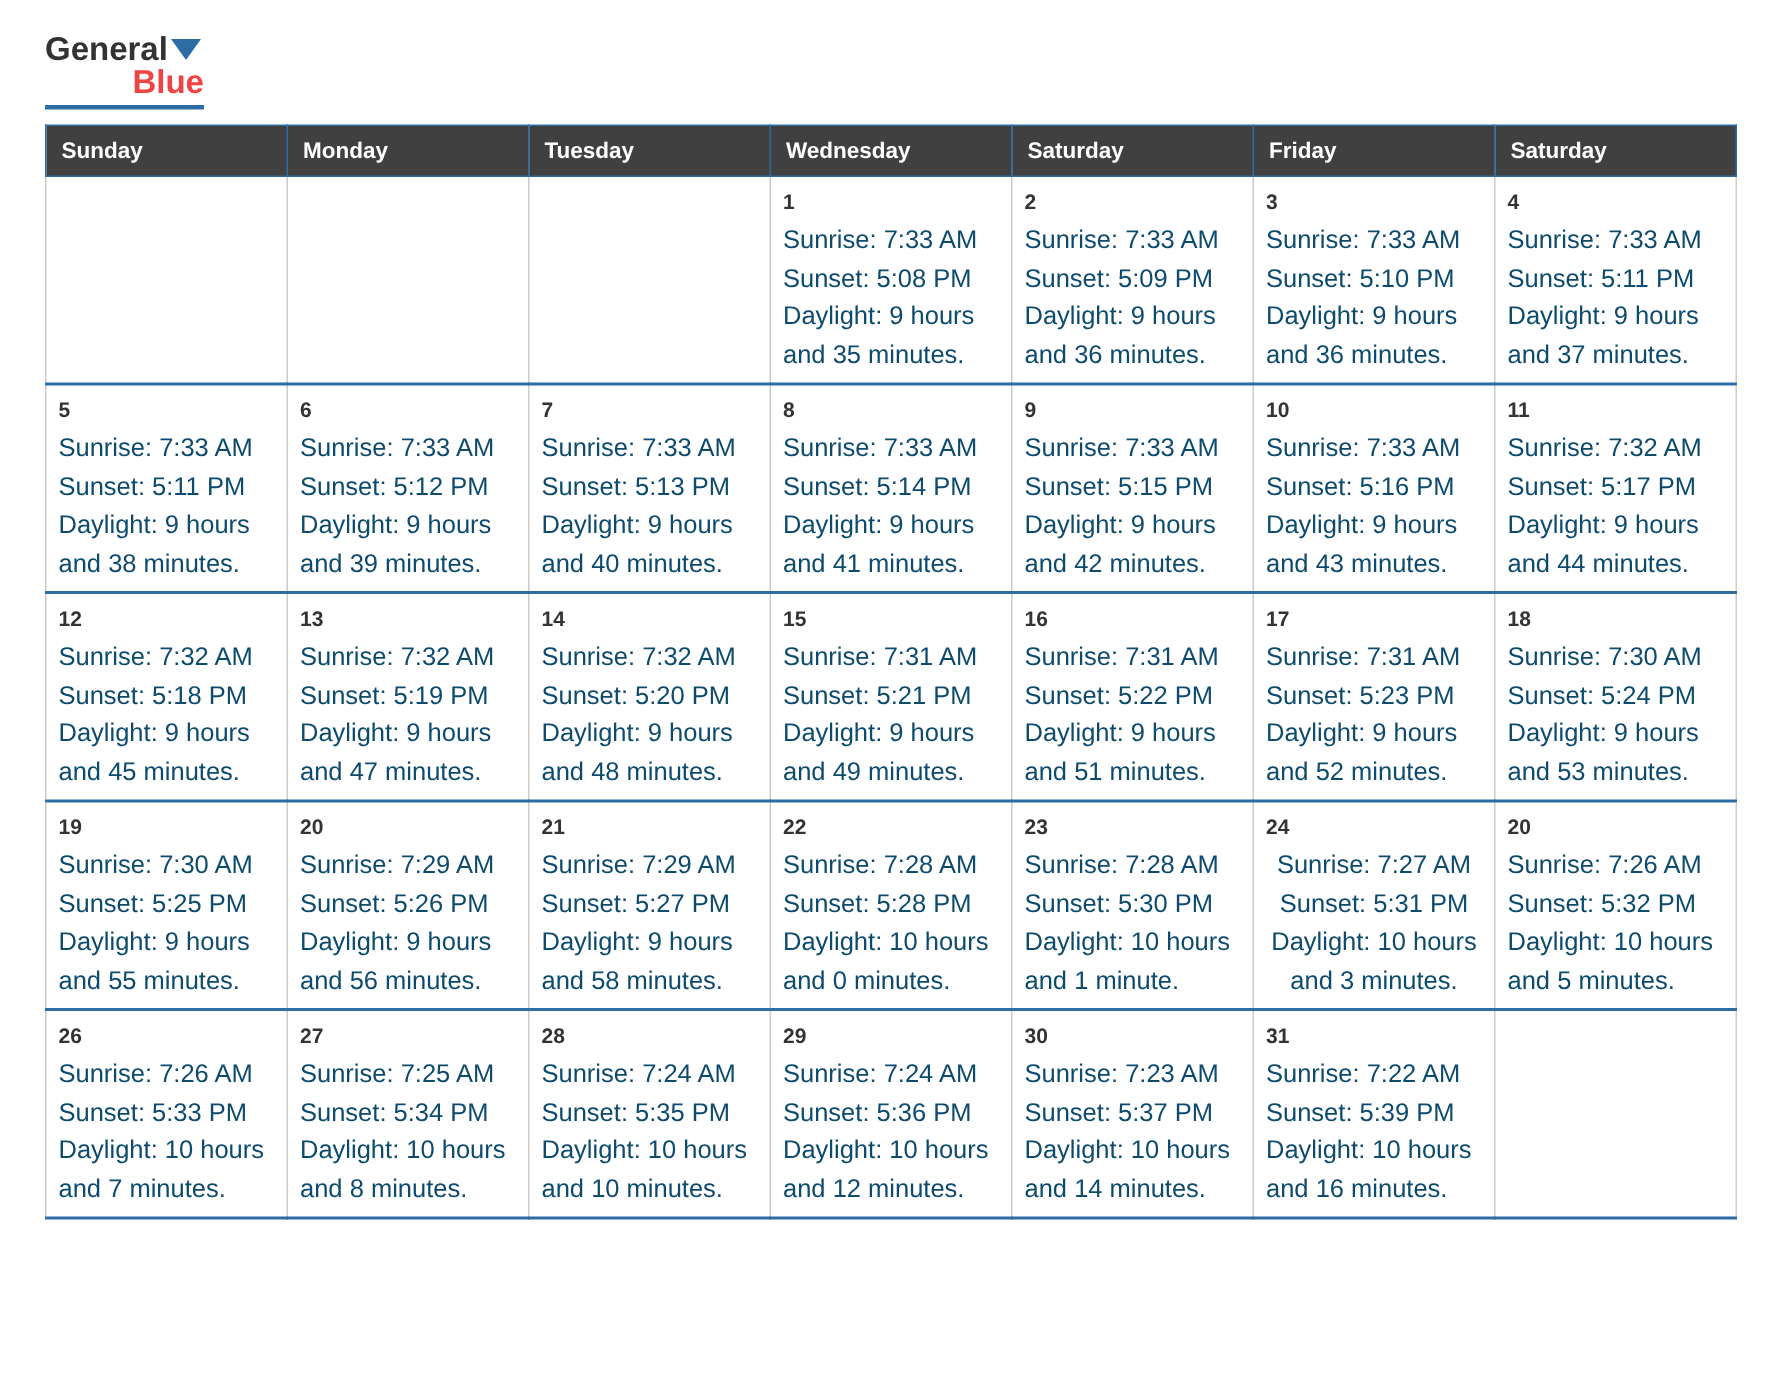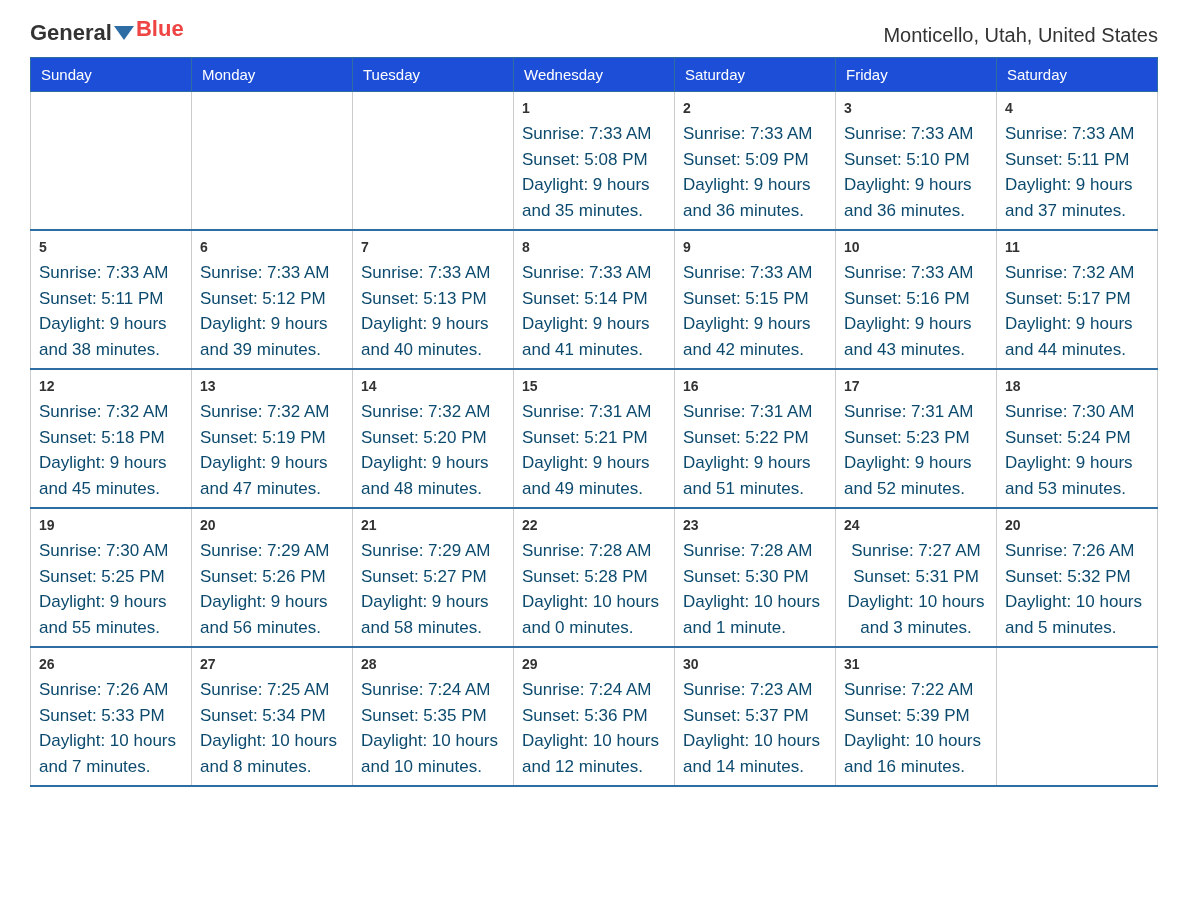--- a/index.html
+++ b/index.html
@@ -12,22 +12,22 @@
       padding: 20px 30px;
     }
     .header {
       display: flex;
       justify-content: space-between;
       align-items: flex-start;
       margin-bottom: 10px;
     }
     .logo {
       display: flex;
-      flex-direction: row;
-      align-items: flex-start;
+      flex-direction: column;
+      align-items: flex-end;
     }
     .logo-text {
       font-size: 22px;
       font-weight: bold;
       color: #333;
       display: flex;
       align-items: center;
     }
     .logo-general { color: #333; }
     .logo-triangle {
@@ -64,25 +64,25 @@
       font-size: 20px;
       color: #333;
       margin-top: 4px;
     }
     .calendar {
       width: 100%;
       border-collapse: collapse;
       margin-top: 10px;
     }
     .calendar thead tr th {
-      background: #1d4ed8;
+      background: #404040;
       color: #fff;
       padding: 8px 10px;
       font-size: 15px;
-      font-weight: normal;
+      font-weight: bold;
       text-align: left;
       border: 1px solid #2e6da4;
     }
     .calendar tbody tr td {
       vertical-align: top;
       border: 1px solid #ccc;
       padding: 6px 8px;
       width: 14.28%;
       min-height: 110px;
       font-size: 12.5px;
@@ -113,21 +113,20 @@
     <div class="logo-text">
       <span class="logo-general">General</span>
       <span class="logo-triangle"></span>
     </div>
     <div style="display:flex;align-items:center;margin-top:-4px;">
       <span class="logo-blue">Blue</span>
     </div>
     <div class="logo-line"></div>
   </div>
   <div class="title-block">
-    <div class="subtitle">Monticello, Utah, United States</div>
   </div>
 </div>
 
 <table class="calendar">
   <thead>
     <tr>
     <th>Sunday</th>
         <th>Monday</th>
         <th>Tuesday</th>
         <th>Wednesday</th>

